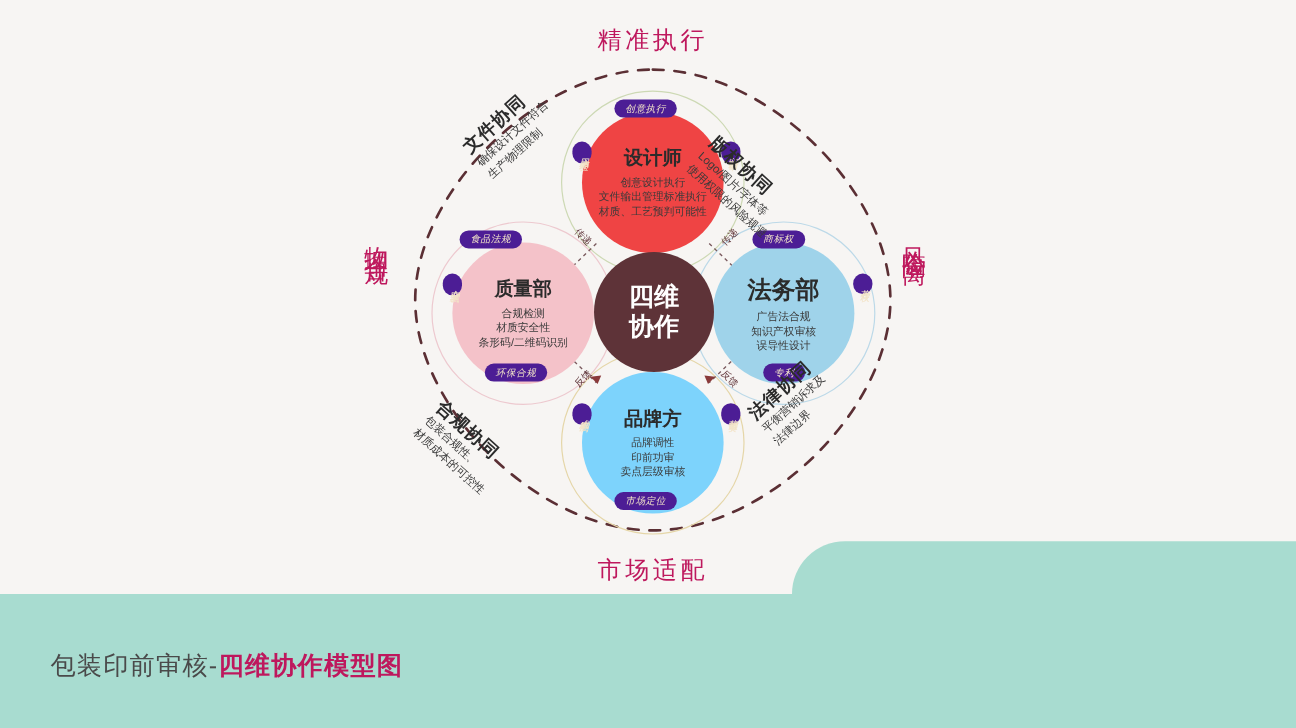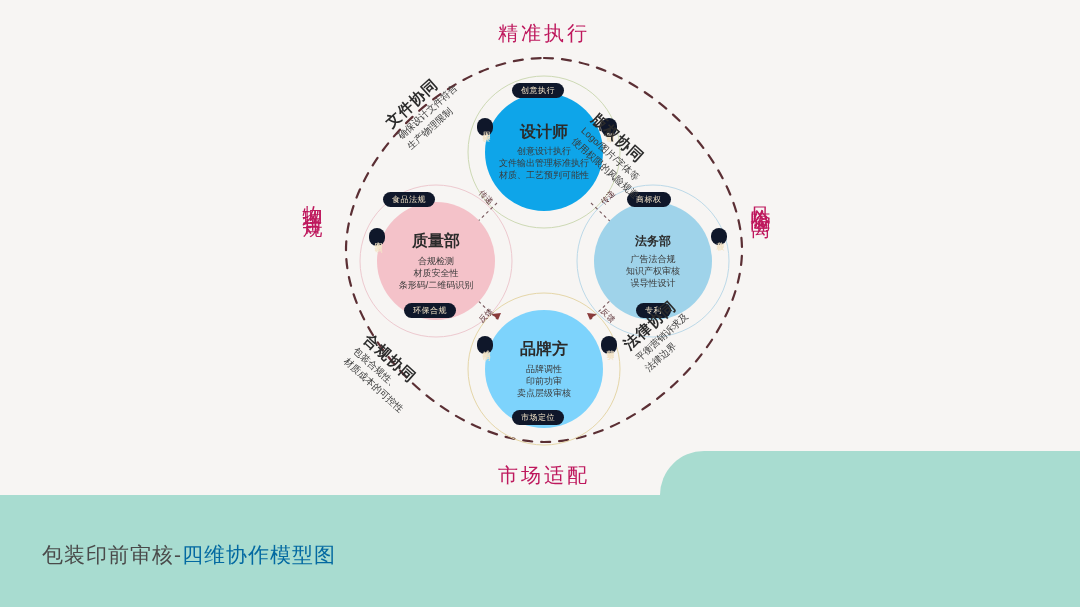--- a/index.html
+++ b/index.html
@@ -24,21 +24,21 @@
     position: absolute; right: 0; bottom: 112px;
     width: 420px; height: 44px;
     background: #a8dcd0;
     border-top-left-radius: 46px;
   }
   .footer-title {
     position: absolute; left: 42px; bottom: 38px;
     font-size: 21px; letter-spacing: 1px; color: #4a4a4a;
     white-space: nowrap;
   }
-  .footer-title b { color: #0369a1; font-weight: normal; }
+  .footer-title b { color: #be185d; font-weight: bold; }
 
   .logo-circle {
     position: absolute; right: 42px; bottom: 16px;
     width: 84px; height: 84px; border-radius: 50%;
     background: #1c1c1c;
     display: flex; align-items: center; justify-content: center;
   }
   .logo-glyph {
     color: #ffffff;
     font-size: 30px;
@@ -59,65 +59,65 @@
     border-radius: 50%;
     display: flex; flex-direction: column;
     align-items: center; justify-content: center;
     text-align: center;
   }
   .node-title { font-weight: bold; color: #2b2b2b; }
   .node-lines { color: #3a3a3a; line-height: 1.35; }
 
   .n-designer {
     left: 485px; top: 93px; width: 118px; height: 118px;
-    background: #0ea5e9;
-    font-family: Liberation Mono, monospace;
+    background: #ef4444;
   }
   .n-designer .node-title { font-size: 16px; margin-bottom: 3px; }
   .n-designer .node-lines { font-size: 9px; }
 
   .n-quality {
     left: 377px; top: 202px; width: 118px; height: 118px;
     background: #f4c2c9;
   }
   .n-quality .node-title { font-size: 16px; margin-bottom: 3px; }
   .n-quality .node-lines { font-size: 9px; }
 
   .n-legal {
     left: 594px; top: 202px; width: 118px; height: 118px;
     background: #9fd3ea;
   }
-  .n-legal .node-title { font-size: 12px; margin-bottom: 3px; }
+  .n-legal .node-title { font-size: 20px; margin-bottom: 3px; }
   .n-legal .node-lines { font-size: 9px; }
 
   .n-brand {
     left: 485px; top: 310px; width: 118px; height: 118px;
     background: #7dd3fc;
   }
   .n-brand .node-title { font-size: 16px; margin-bottom: 3px; }
   .n-brand .node-lines { font-size: 9px; }
 
   .n-center {
     left: 495px; top: 210px; width: 100px; height: 100px;
     background: #5e3338;
   }
   .n-center .center-text {
     color: #ffffff; font-size: 21px; font-weight: bold; line-height: 1.2;
   }
 
   
   .pill {
     position: absolute;
-    background: #0f172a;
+    background: #4c1d95;
     color: #f3e4c8;
     border-radius: 40px;
     display: flex; align-items: center; justify-content: center;
     font-size: 8px;
     letter-spacing: 0.5px;
     white-space: nowrap;
+    font-style: italic;
   }
   .pill.h { padding: 3px 9px; height: 15px; }
   .pill.v {
     width: 16px; padding: 7px 0;
     writing-mode: vertical-rl;
     letter-spacing: 1px;
   }
 
   
   .conn-label {
@@ -212,20 +212,24 @@
     <div class="node n-brand">
       <div class="node-title">品牌方</div>
       <div class="node-lines">品牌调性</div>
       <div class="node-lines">印前功审</div>
       <div class="node-lines">卖点层级审核</div>
     </div>
     <div class="pill v" style="left:477px; top:336px;">成本控制</div>
     <div class="pill v" style="left:601px; top:336px;">营销节奏</div>
     <div class="pill h" style="left:512px; top:410px;">市场定位</div>
 
+    <div class="node n-center">
+      <div class="center-text">四维</div>
+      <div class="center-text">协作</div>
+    </div>
 
     <div class="conn-label" style="left:478px; top:192px; transform:rotate(45deg);">传递</div>
     <div class="conn-label" style="left:600px; top:192px; transform:rotate(-45deg);">传递</div>
     <div class="conn-label" style="left:478px; top:310px; transform:rotate(-45deg);">反馈</div>
     <div class="conn-label" style="left:600px; top:310px; transform:rotate(45deg);">反馈</div>
 
     <div class="diag" style="left:382px; top:118px; transform:rotate(-42deg); transform-origin:left top;">
       <div class="d-title">文件协同</div>
       <div class="d-sub">确保设计文件符合</div>
       <div class="d-sub">生产物理限制</div>

